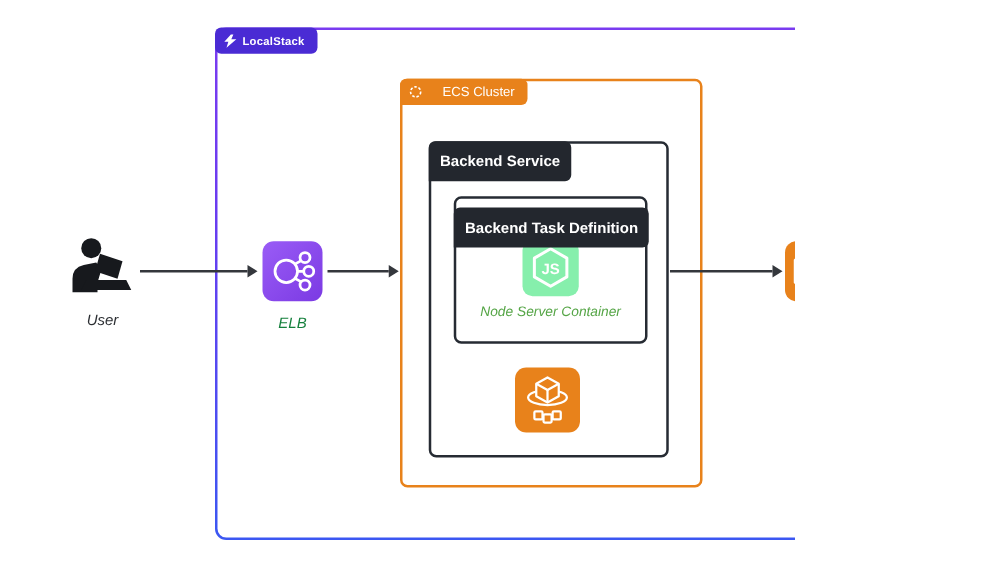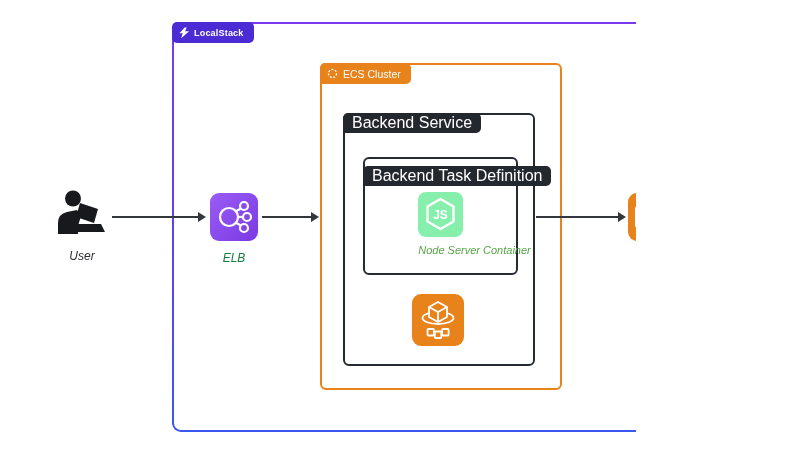--- a/index.html
+++ b/index.html
@@ -20,41 +20,41 @@
   .svc-box{left:343px;top:113px;width:192px;height:253px;
     border:2px solid #262b33;border-radius:6px;z-index:2;}
   .task-box{left:363px;top:157px;width:155px;height:118px;
     border:2px solid #262b33;border-radius:6px;z-index:2;}
 
   
   .tab{position:absolute;display:flex;align-items:center;color:#fff;z-index:4;
     box-sizing:border-box;white-space:nowrap;}
   .ls-tab{left:172px;top:22px;height:21px;padding:0 10px 0 7px;gap:4px;
     background:#4a2bd4;border-radius:5px;font-size:9px;font-weight:700;letter-spacing:.2px;}
-  .ecs-tab{left:320px;top:63px;height:21px;padding:0 10px 0 7px;gap:5px;
+  .ecs-tab{left:320px;top:63px;height:21px;padding:0 10px 0 7px;gap:16px;
     background:#e8821b;border-radius:5px 5px 5px 0;font-size:10.5px;font-weight:500;}
   .dark-tab{background:#23272e;border-radius:5px 5px 5px 0;height:20px;
-    padding:4px 9px;font-size:16px;font-weight:400;}
+    padding:16px 9px;font-size:12px;font-weight:700;}
   .svc-tab{left:343px;top:113px;}
   .task-tab{left:363px;top:166px;}
 
   
   .icon{position:absolute;display:flex;align-items:center;justify-content:center;z-index:3;}
   .elb-icon{left:210px;top:193px;width:48px;height:48px;border-radius:9px;
     background:linear-gradient(135deg,#9a5cf6,#7b3ae3);}
   .node-icon{left:418px;top:192px;width:45px;height:45px;border-radius:8px;background:#86efac;}
   .ecs-icon{left:412px;top:294px;width:52px;height:52px;border-radius:9px;background:#e8821b;}
   .ecr-icon{left:628px;top:193px;width:48px;height:48px;border-radius:9px;background:#e8821b;}
   .user-icon{left:56px;top:190px;width:52px;height:44px;z-index:3;}
 
   
   .lbl{position:absolute;text-align:center;font-size:12px;z-index:3;font-style:italic;}
   .user-lbl{left:42px;top:249px;width:80px;color:#2c2f33;}
   .elb-lbl{left:194px;top:251px;width:80px;color:#15803d;}
-  .nodejs-lbl{left:363px;top:244px;width:155px;color:#55a546;font-size:11px;margin-left:34px;}
+  .nodejs-lbl{left:363px;top:244px;width:155px;color:#55a546;font-size:11px;}
   .ecr-lbl{left:588px;top:251px;width:128px;color:#e8821b;}
 
   
   .arrow{position:absolute;height:2px;background:#34373c;z-index:5;}
   .arrow::after{content:"";position:absolute;right:-8px;top:-4px;width:0;height:0;
     border-top:5px solid transparent;border-bottom:5px solid transparent;
     border-left:8px solid #34373c;}
   .arrow1{left:112px;top:216px;width:86px;}
   .arrow2{left:262px;top:216px;width:49px;}
   .arrow3{left:536px;top:216px;width:82px;}

